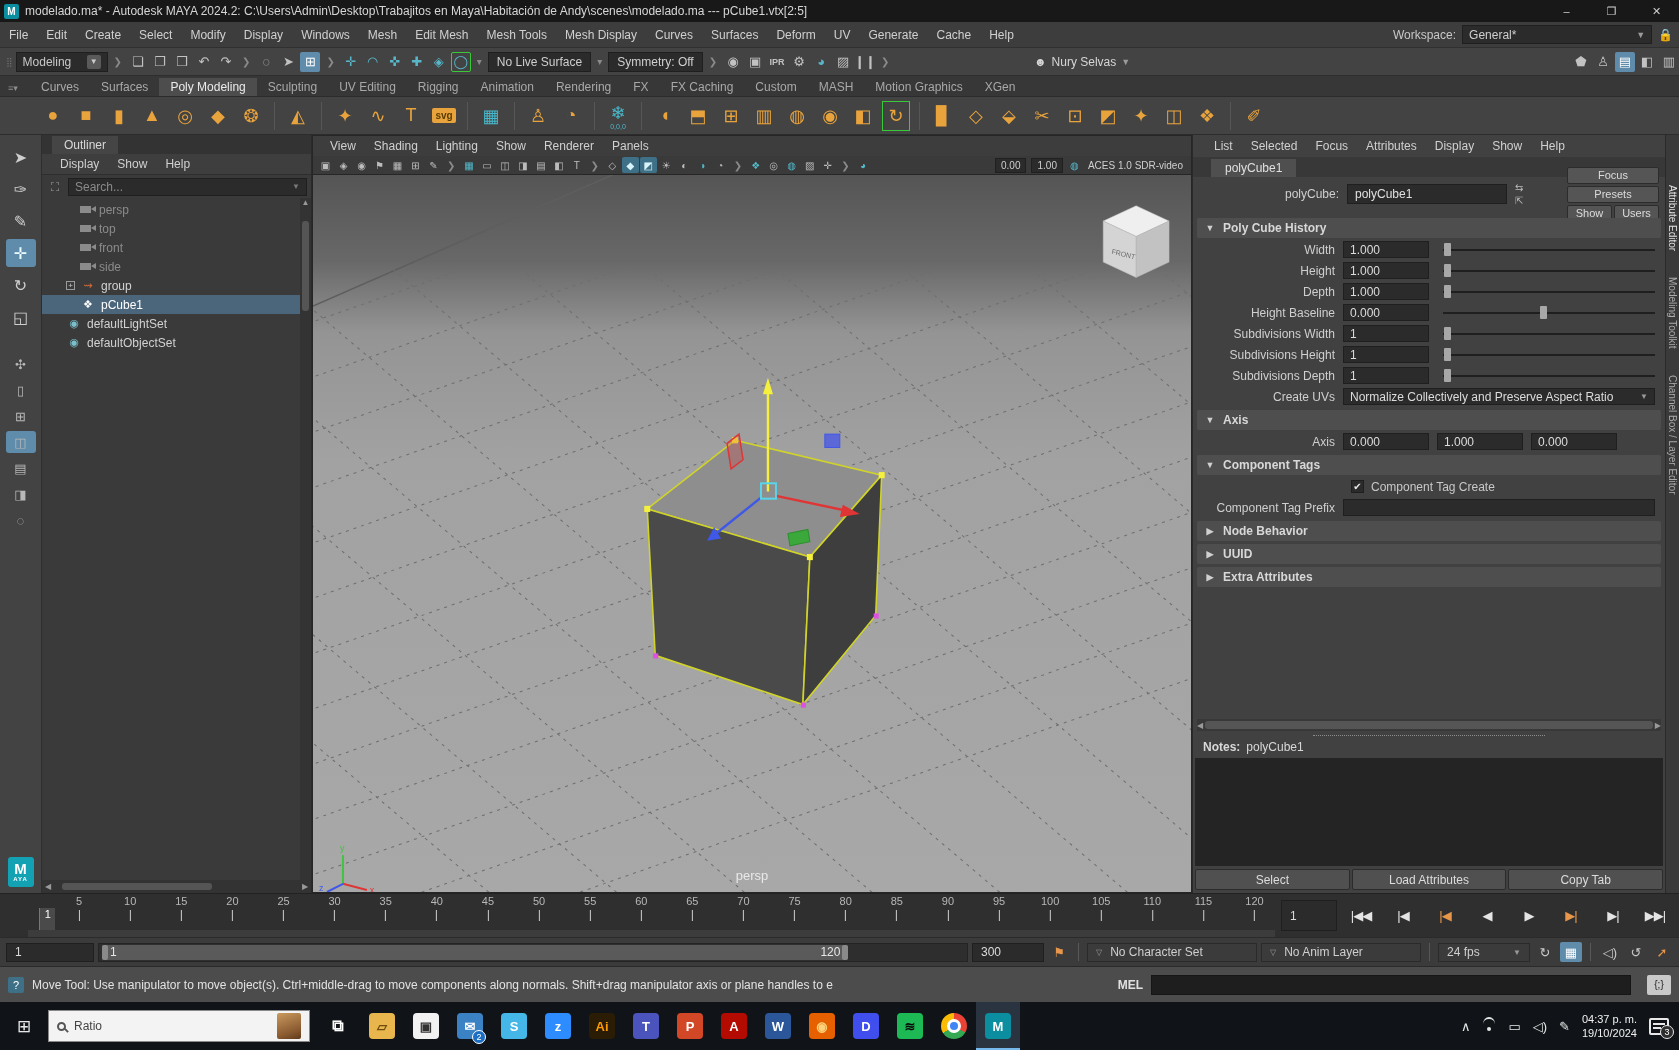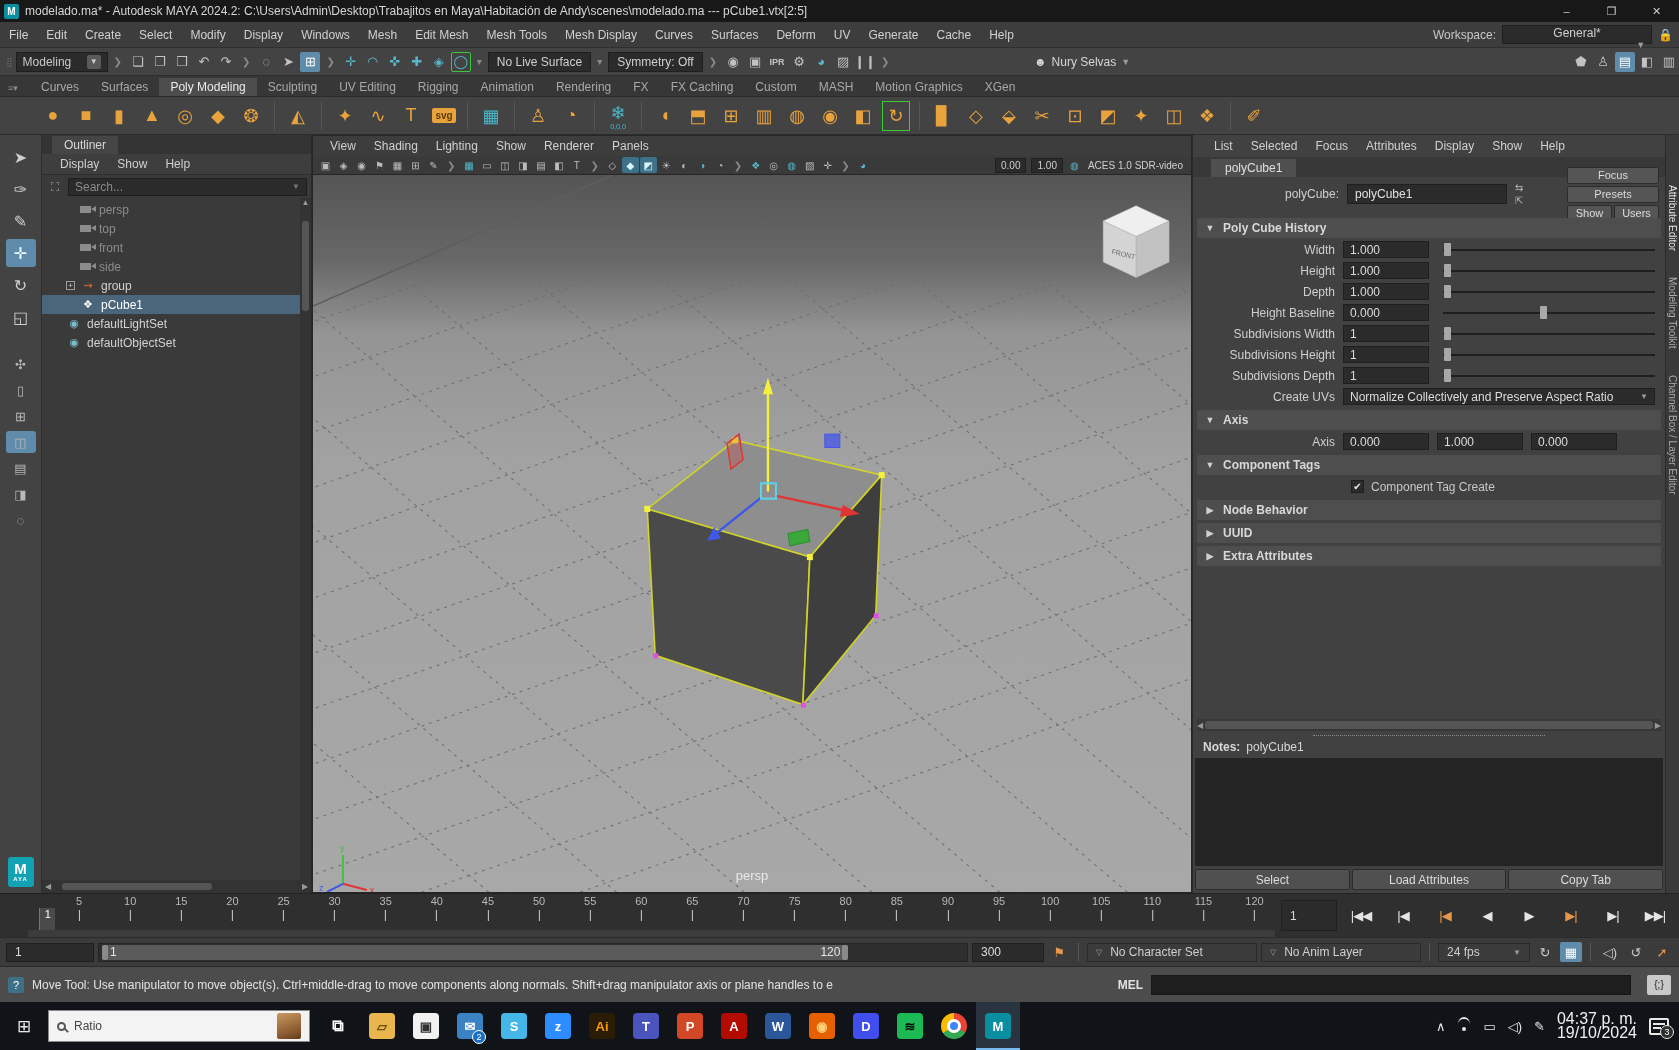--- a/index.html
+++ b/index.html
@@ -11,21 +11,21 @@
   .titlebar { height:22px; background:#181818; display:flex; align-items:center; color:#d6d6d6; font-size:12px; }
   .maya-badge { width:15px; height:15px; margin:0 6px 0 4px; background:#0b8ea0; color:#fff; font-weight:bold; font-size:10px; display:flex; align-items:center; justify-content:center; border-radius:2px; }
   .title-text { flex:1; white-space:nowrap; overflow:hidden; }
   .winbtns { display:flex; height:100%; }
   .winbtn { width:45px; display:flex; align-items:center; justify-content:center; color:#cfcfcf; font-size:11px; }
 
   
   .menubar { height:26px; background:#3d3d3d; display:flex; align-items:center; border-bottom:1px solid #303030; }
   .menu-item { padding:0 9px; height:100%; display:flex; align-items:center; color:#d0d0d0; }
   .workspace { margin-left:auto; display:flex; align-items:center; gap:6px; padding-right:6px; }
-  .ws-select { width:150px; height:19px; background:#2b2b2b; border:1px solid #1f1f1f; display:flex; align-items:center; padding:0 6px; color:#cfcfcf;flex-direction:column; }
+  .ws-select { width:190px; height:19px; background:#2b2b2b; border:1px solid #1f1f1f; display:flex; align-items:center; padding:0 6px; color:#cfcfcf; }
   .ws-select .arrow { margin-left:auto; color:#9a9a9a; font-size:9px; }
   .lock { color:#b9b9b9; font-size:12px; }
 
   
   .statusline { height:28px; background:#434343; display:flex; align-items:center; border-bottom:1px solid #2e2e2e; padding-left:6px; gap:2px; }
   .grip { color:#6f6f6f; font-size:9px; letter-spacing:-1px; margin-right:2px; }
   .mode-select { width:92px; height:20px; background:#2b2b2b; border:1px solid #1f1f1f; display:flex; align-items:center; padding:0 6px; }
   .mode-select .arrow { margin-left:auto; width:14px; height:14px; background:#5a5a5a; color:#ccc; font-size:8px; display:flex;align-items:center;justify-content:center; border-radius:2px;}
   .sep { color:#8a8a8a; font-size:10px; padding:0 4px; }
   .icon18 { width:20px; height:20px; display:flex; align-items:center; justify-content:center; color:#c2c2c2; font-size:13px; border-radius:2px; }
@@ -185,21 +185,21 @@
   .appicon { width:26px; height:26px; border-radius:4px; display:flex; align-items:center; justify-content:center; font-weight:bold; font-size:13px; }
   .appicon.plain { background:none !important; font-size:16px; }
   .badge { position:absolute; right:6px; bottom:6px; width:14px; height:14px; background:#1b6ec2; border:1px solid #fff; color:#fff; border-radius:50%; font-size:9px; display:flex; align-items:center; justify-content:center; }
   .chromeicon { width:26px; height:26px; border-radius:50%; background:conic-gradient(#ea4335 0 33%, #34a853 0 66%, #fbbc05 0 100%); position:relative; }
   .chromeicon::after { content:""; position:absolute; inset:6px; background:#4285f4; border:3px solid #fff; border-radius:50%; }
   .tray { margin-left:auto; display:flex; align-items:center; gap:12px; padding-right:10px; }
   .trayicon { color:#e6e6e6; font-size:13px; }
   .wifi { width:14px; height:10px; position:relative; }
   .wifi::before { content:""; position:absolute; left:1px; bottom:0; width:12px; height:12px; border:2px solid #e6e6e6; border-bottom:none; border-left:none; border-right:none; border-radius:50% 50% 0 0; }
   .wifi::after { content:""; position:absolute; left:5px; bottom:0; width:4px; height:4px; background:#e6e6e6; border-radius:50%; }
-  .clock { text-align:right; font-size:16px; line-height:14px; color:#f0f0f0; }
+  .clock { text-align:right; font-size:11px; line-height:14px; color:#f0f0f0; }
   .notif { position:relative; width:20px; height:17px; border:2px solid #e8e8e8; border-radius:2px; }
   .notif::before { content:""; position:absolute; left:2px; top:3px; right:2px; height:2px; background:#e8e8e8; }
   .notif::after { content:""; position:absolute; left:2px; top:7px; width:8px; height:2px; background:#e8e8e8; }
   .notif .nbadge { position:absolute; right:-7px; bottom:-6px; width:14px; height:14px; border-radius:50%; background:#2d2d2d; border:1px solid #e8e8e8; color:#fff; font-size:9px; display:flex; align-items:center; justify-content:center; }
 </style>
 </head>
 <body>
 
 <div class="app">
 
@@ -766,20 +766,24 @@
           </div>
           <div class="ae-section">
             <span class="tri">▼</span>
             <span>Component Tags</span>
           </div>
           <div class="chkrow">
             <div style="width: 158px;"></div>
             <span class="chk">✔</span>
             <span>Component Tag Create</span>
           </div>
+          <div class="arow">
+            <div class="alabel">Component Tag Prefix</div>
+            <div class="widefield"></div>
+          </div>
           <div class="ae-section">
             <span class="tri">▶</span>
             <span>Node Behavior</span>
           </div>
           <div class="ae-section">
             <span class="tri">▶</span>
             <span>UUID</span>
           </div>
           <div class="ae-section">
             <span class="tri">▶</span>

